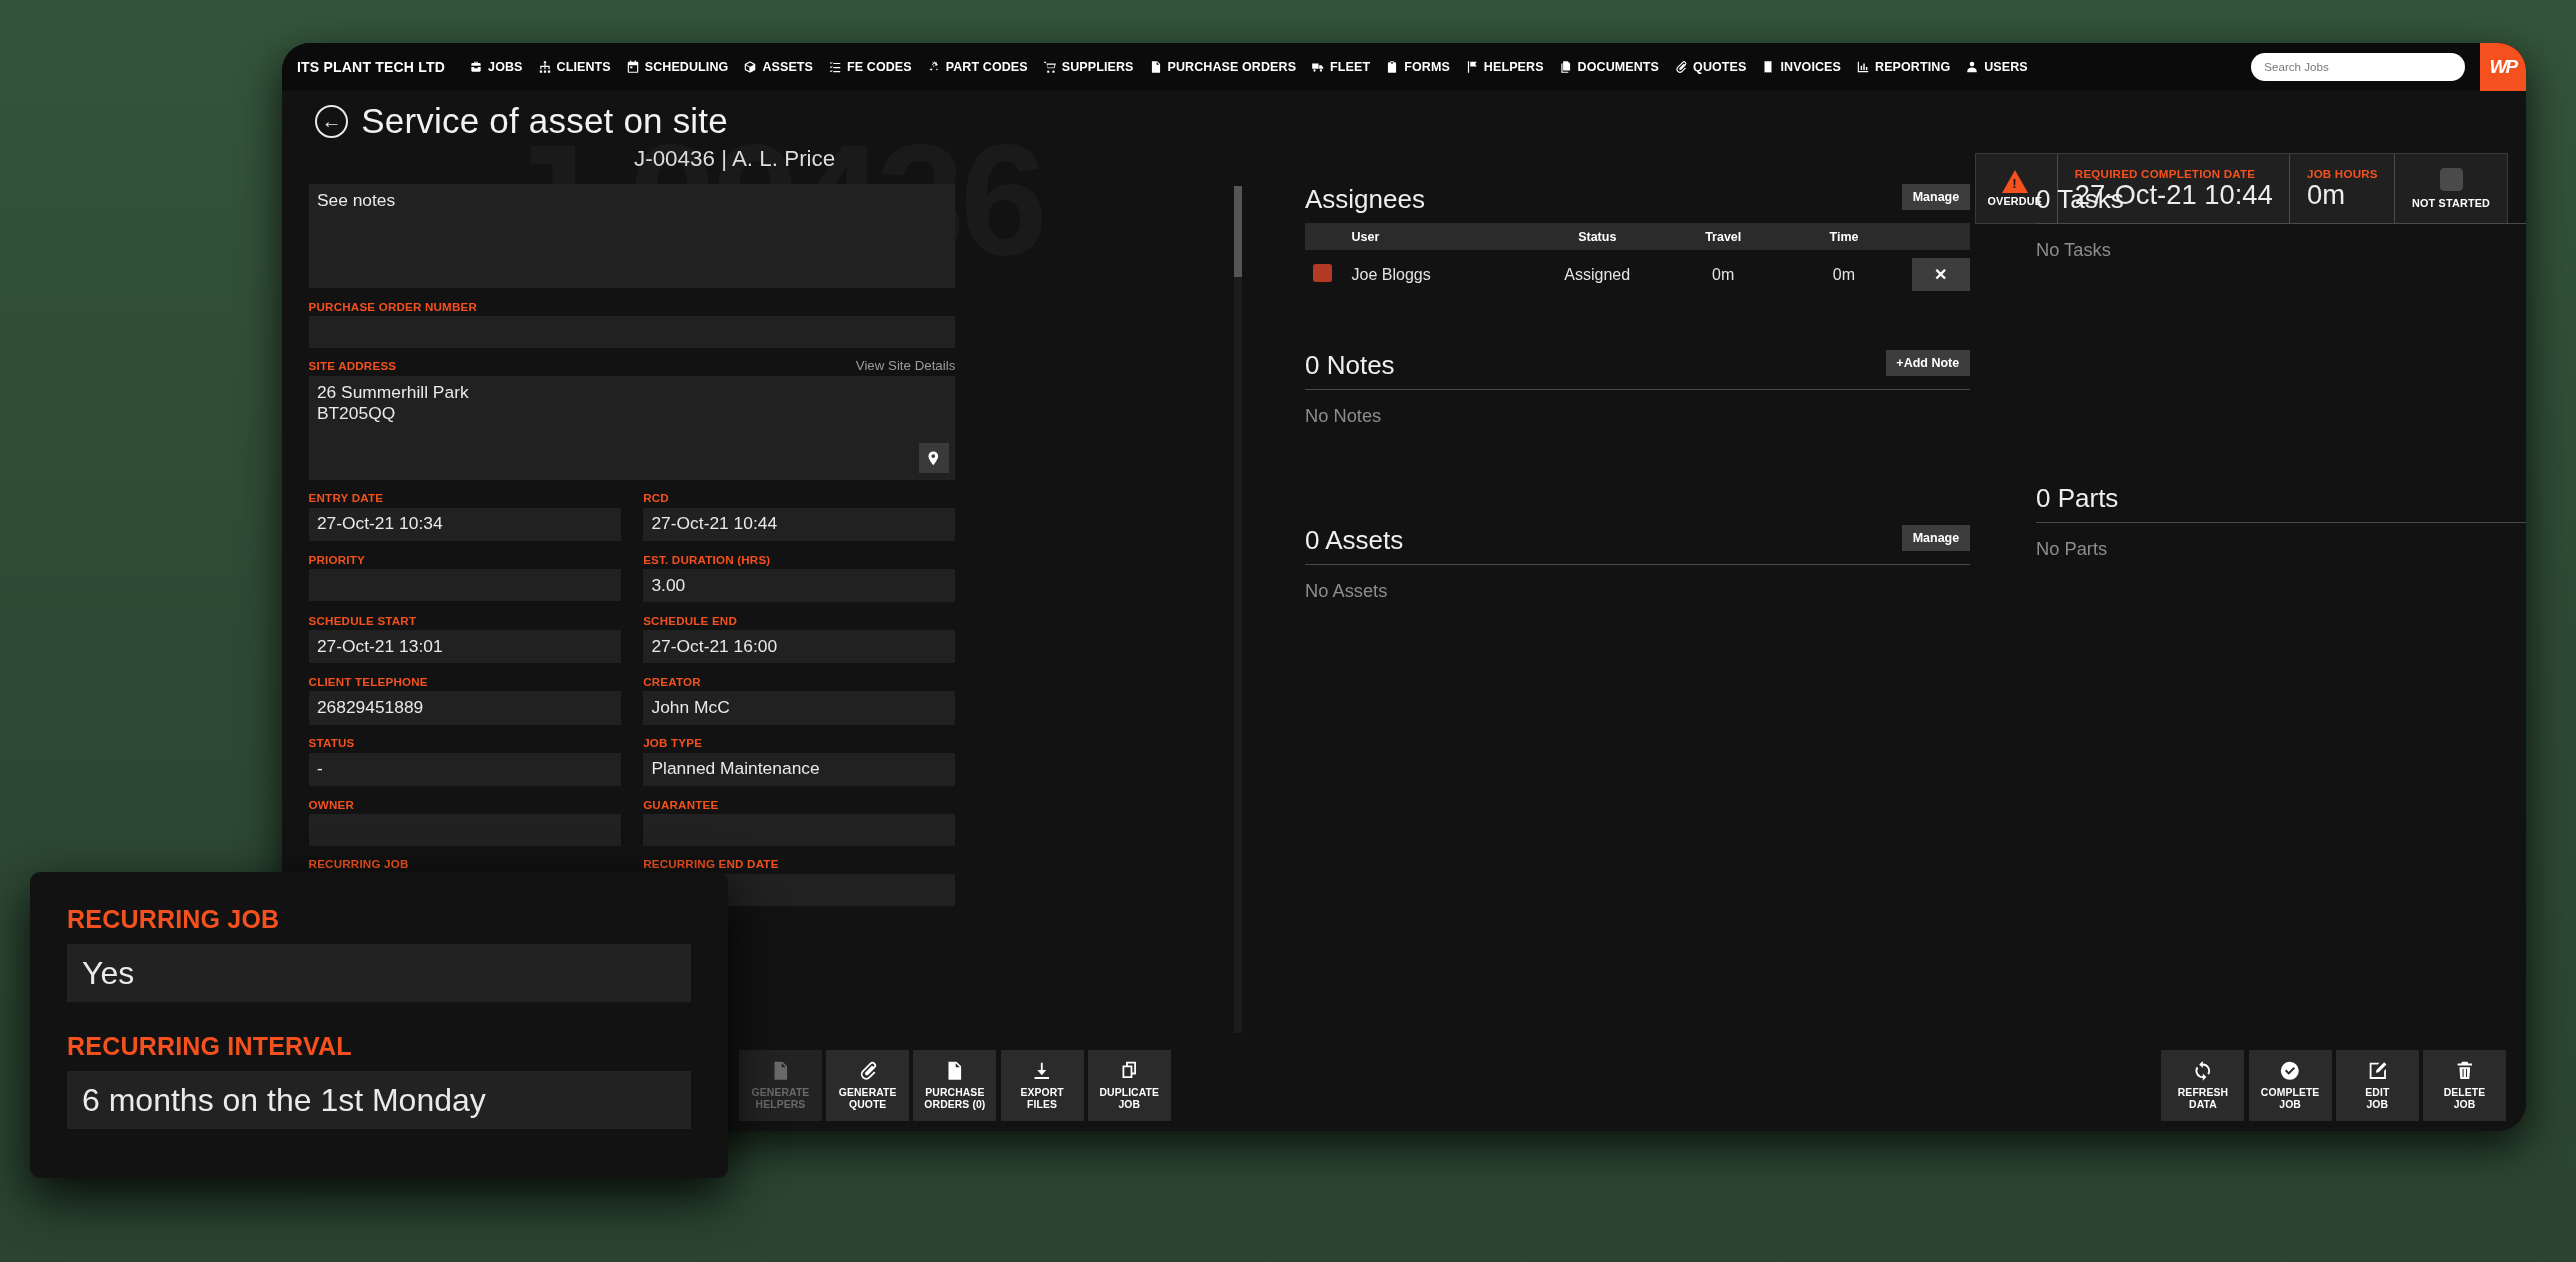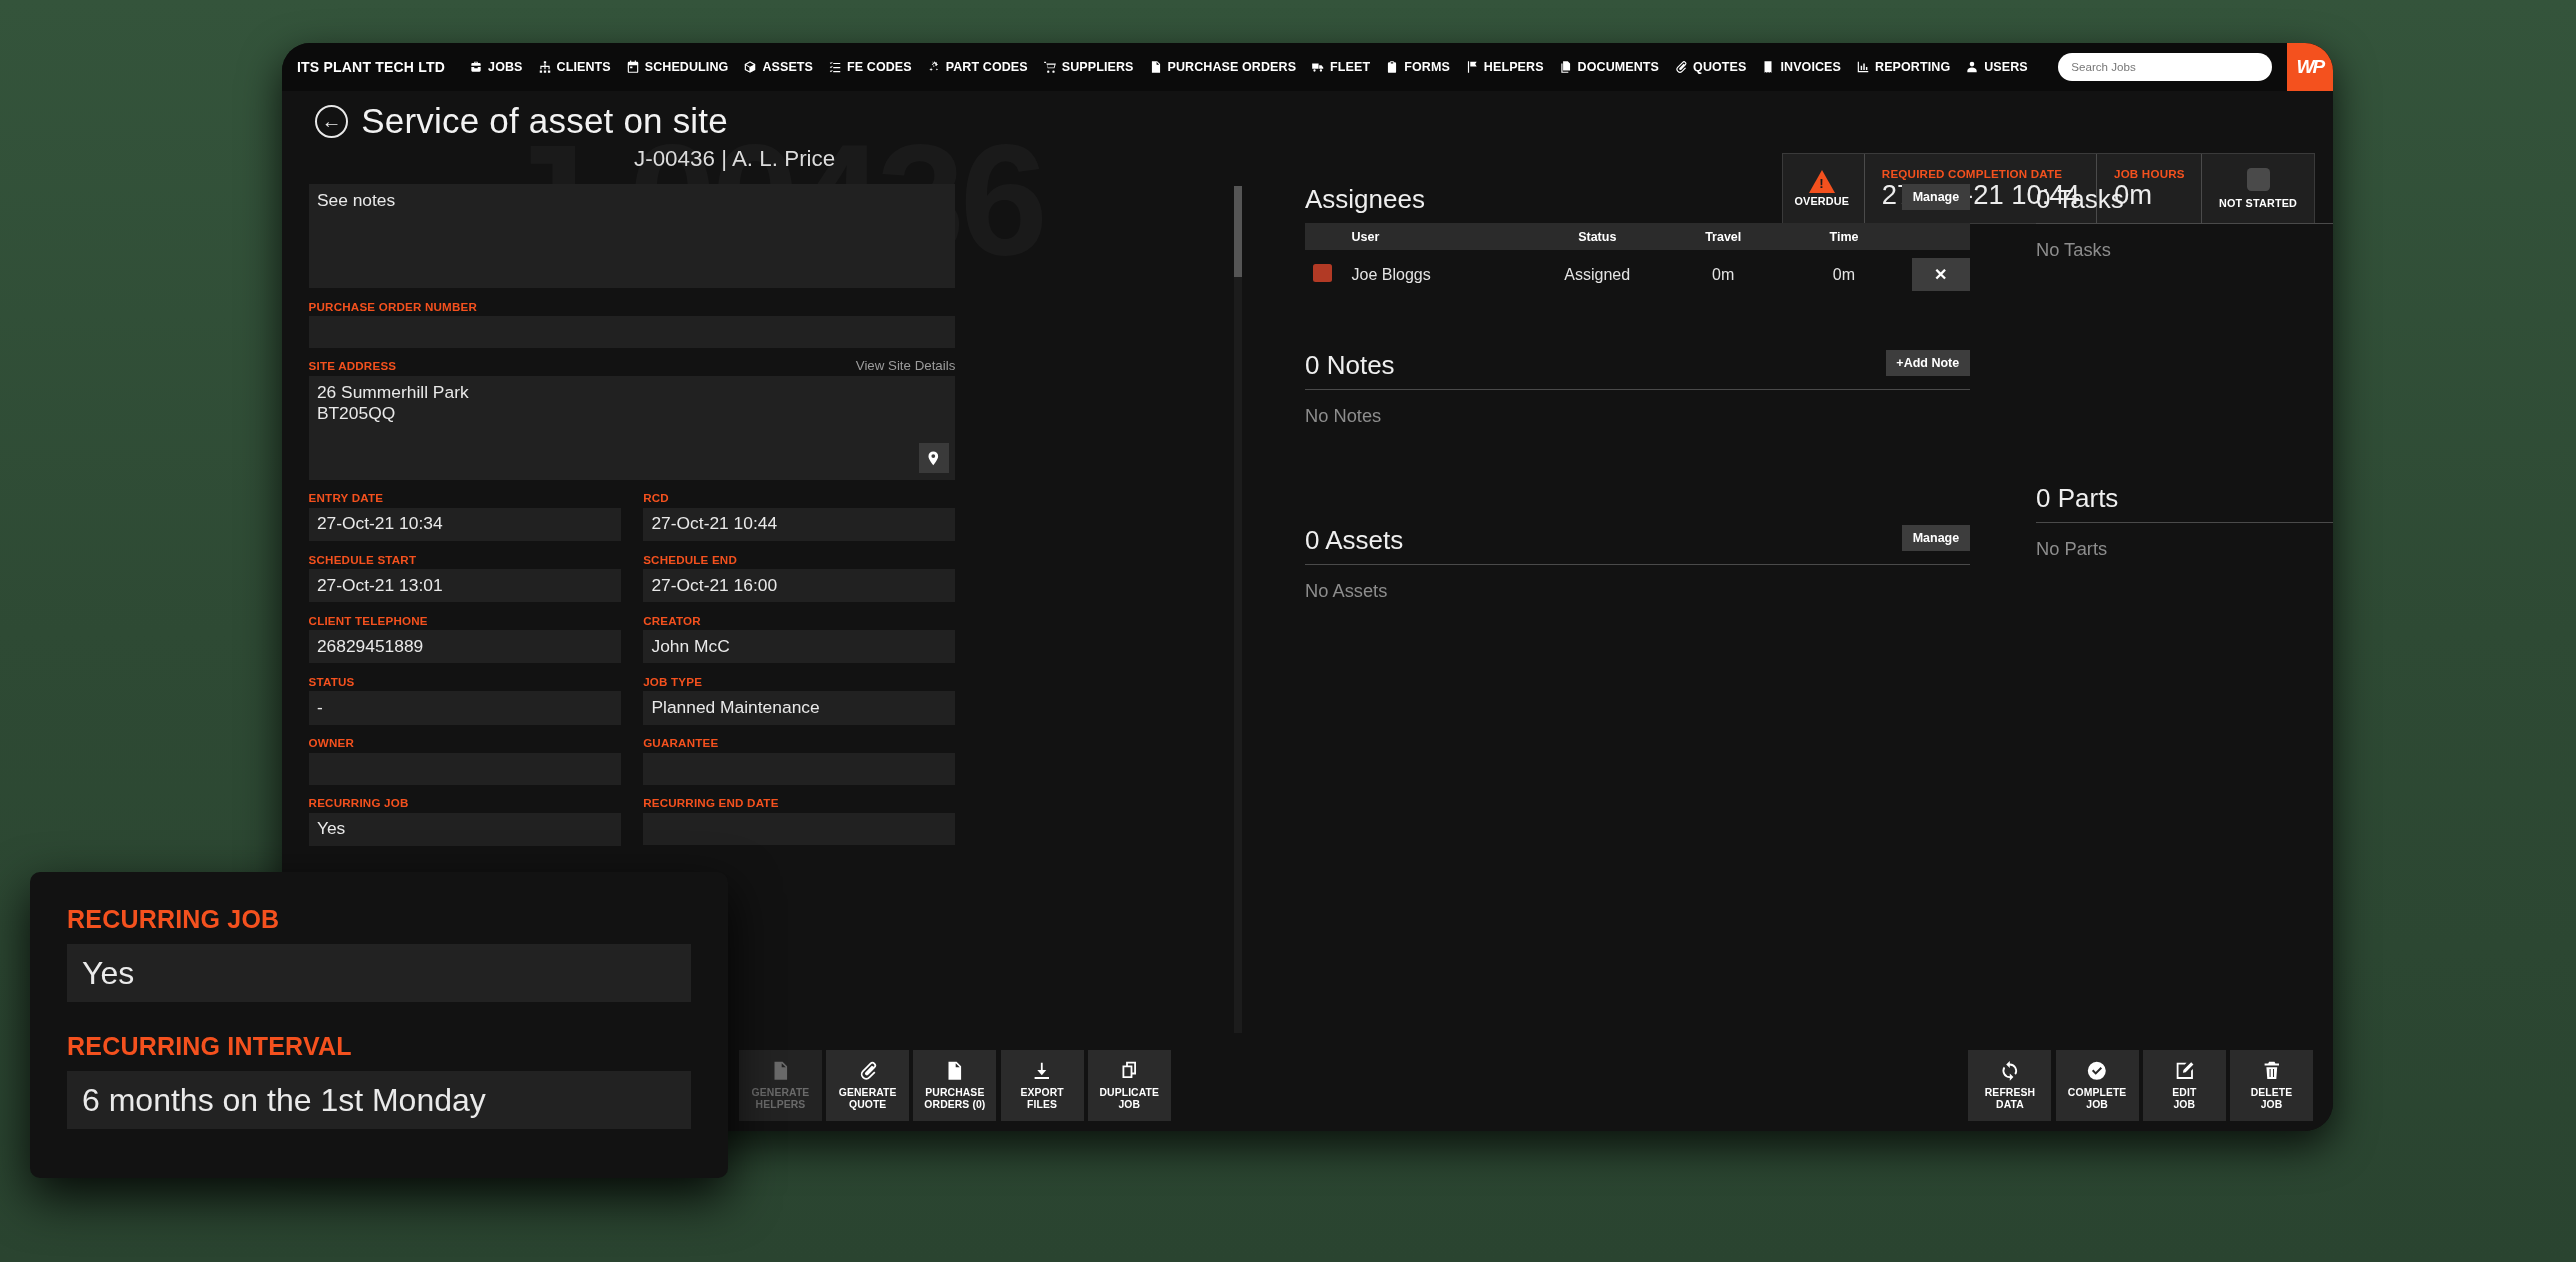--- a/index.html
+++ b/index.html
@@ -18,21 +18,21 @@
     position: absolute;
     inset: 0;
     background: linear-gradient(180deg,#34543b 0%, #2e4a34 50%, #2a4430 100%);
   }
 
   
   #app-window {
     position: absolute;
     left: 282px;
     top: 43px;
-    width: 2051px;
+    width: 2244px;
     height: 1088px;
     background: #121212;
     border-radius: 28px;
     box-shadow: 0 15px 42px rgba(0,0,0,.75);
     overflow: hidden;
   }
 
   
   #topnav {
     position: absolute;
@@ -662,20 +662,30 @@
           <div>
             <div class="fld-label">ENTRY DATE</div>
             <div class="fld-box">27-Oct-21 10:34</div>
           </div>
           <div>
             <div class="fld-label">RCD</div>
             <div class="fld-box">27-Oct-21 10:44</div>
           </div>
         </div>
 
+        <div class="two-col">
+          <div>
+            <div class="fld-label">PRIORITY</div>
+            <div class="fld-box"></div>
+          </div>
+          <div>
+            <div class="fld-label">EST. DURATION (HRS)</div>
+            <div class="fld-box">3.00</div>
+          </div>
+        </div>
 
         <div class="two-col">
           <div>
             <div class="fld-label">SCHEDULE START</div>
             <div class="fld-box">27-Oct-21 13:01</div>
           </div>
           <div>
             <div class="fld-label">SCHEDULE END</div>
             <div class="fld-box">27-Oct-21 16:00</div>
           </div>

